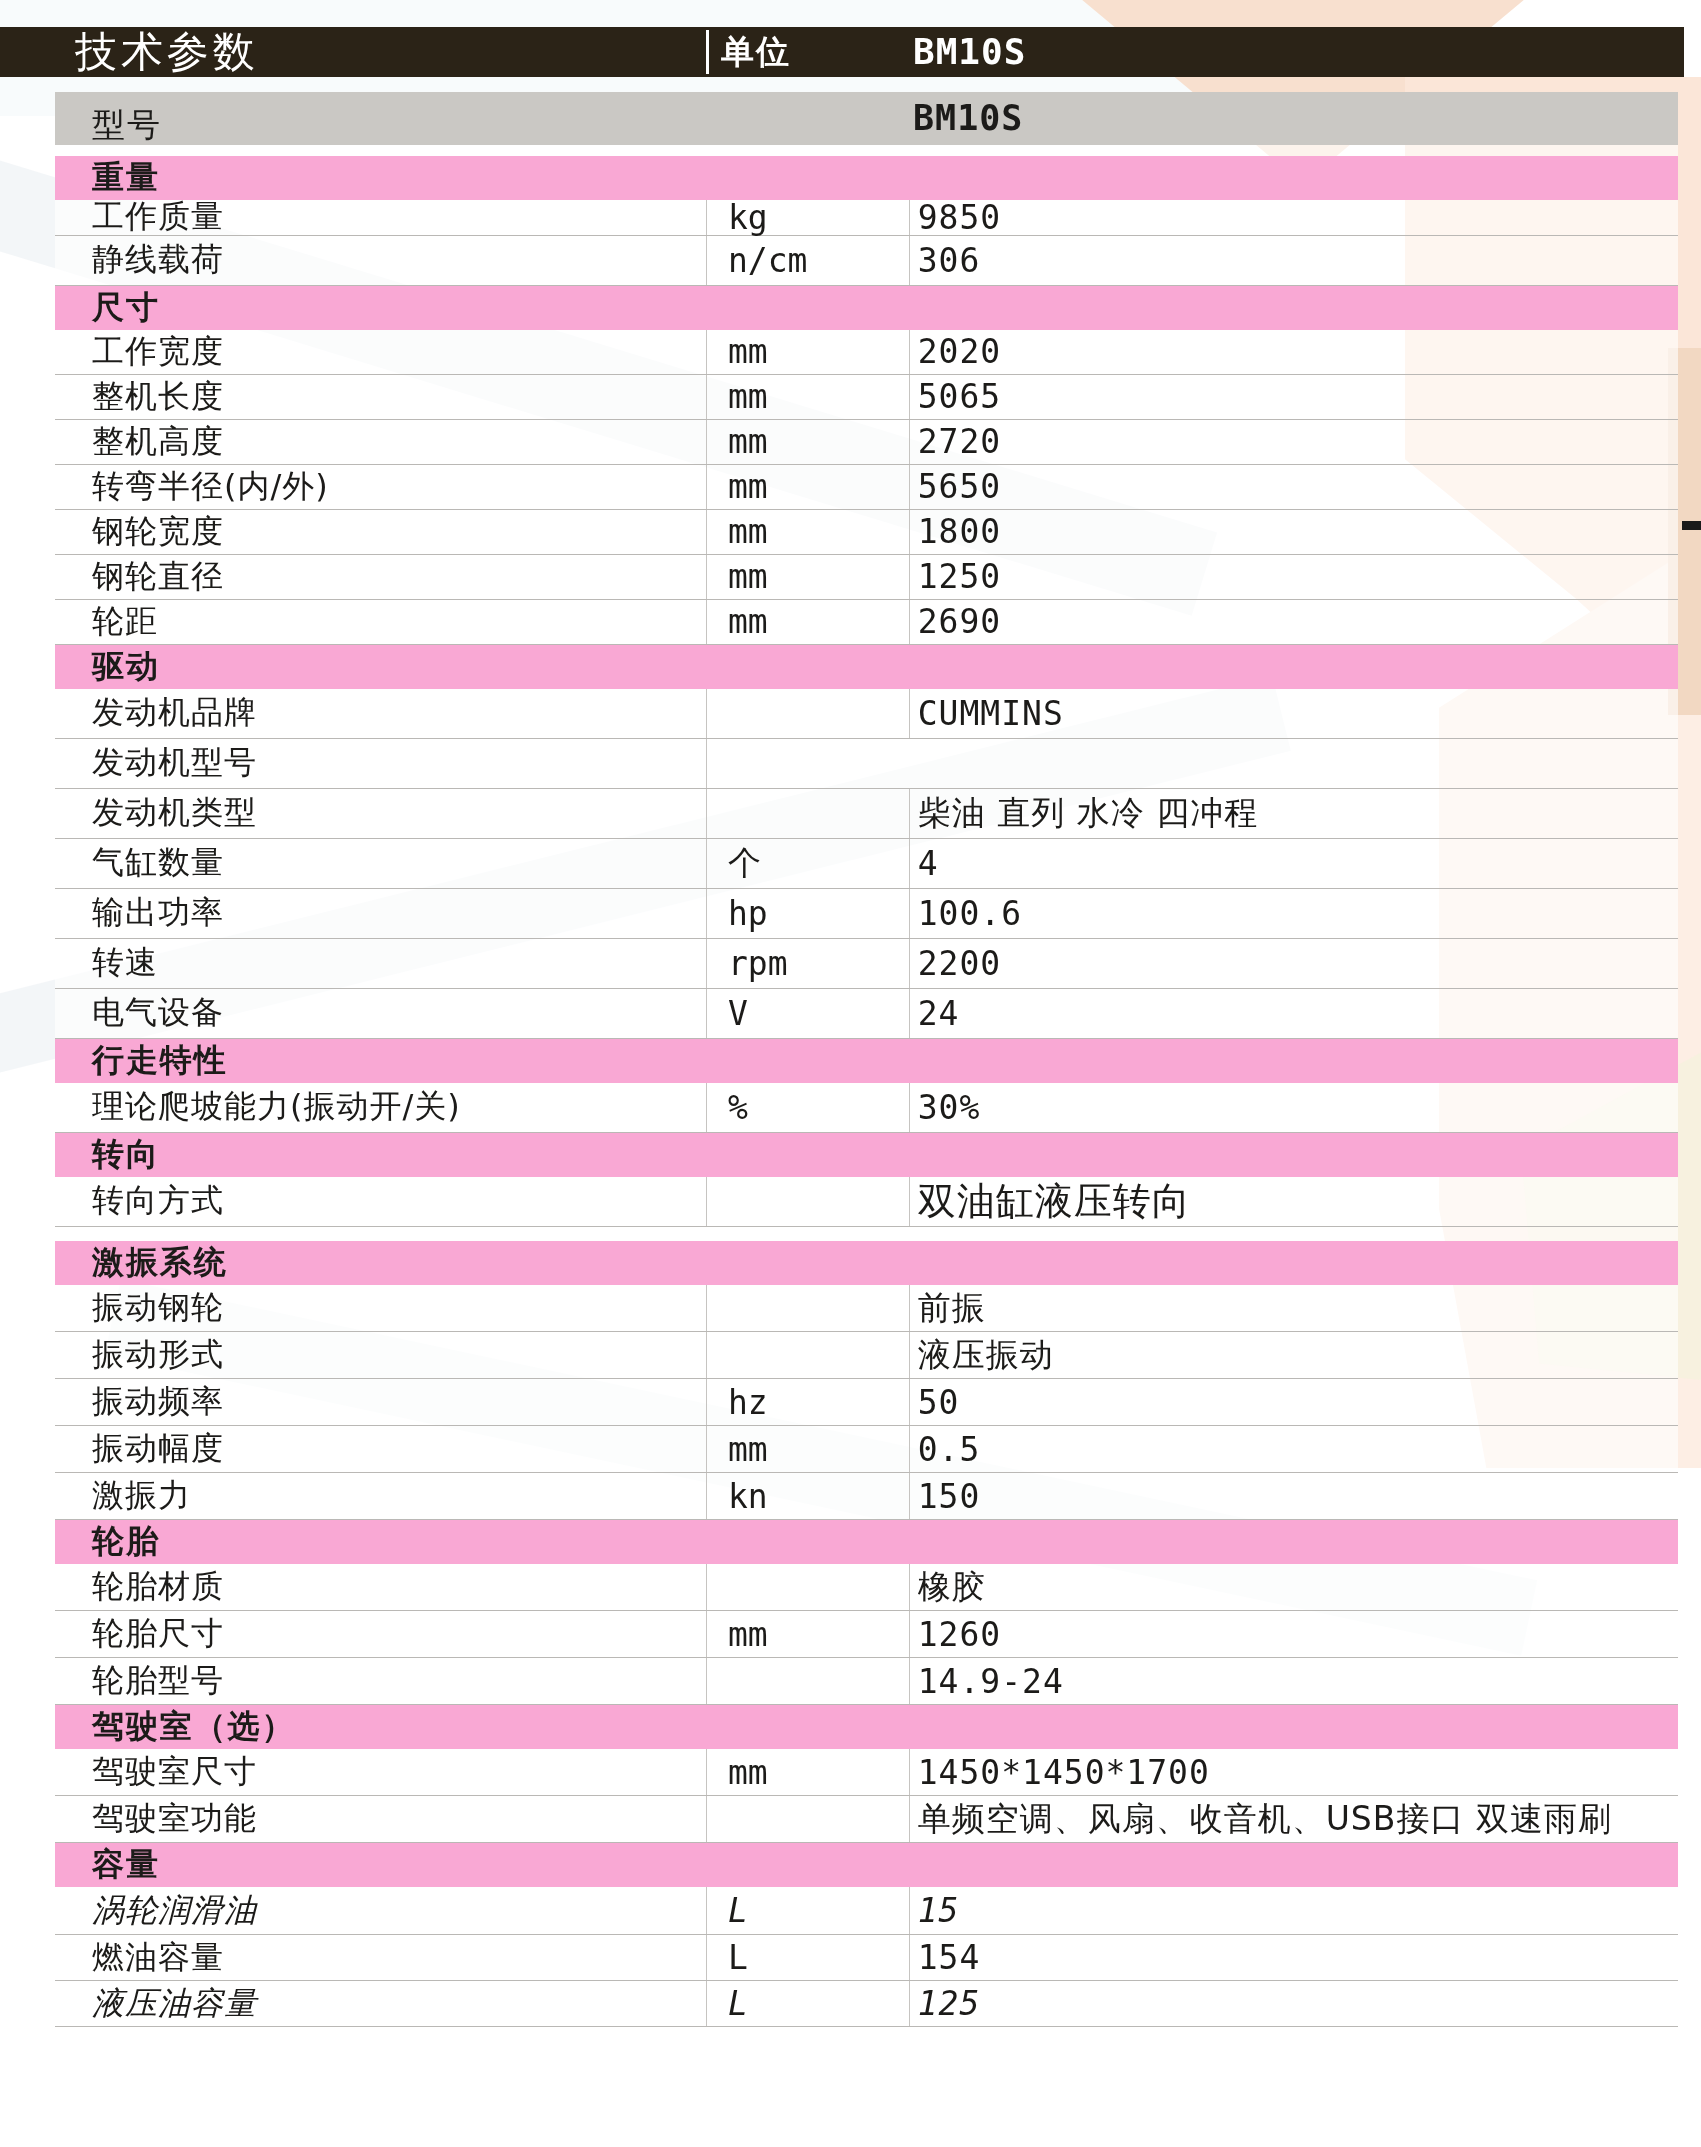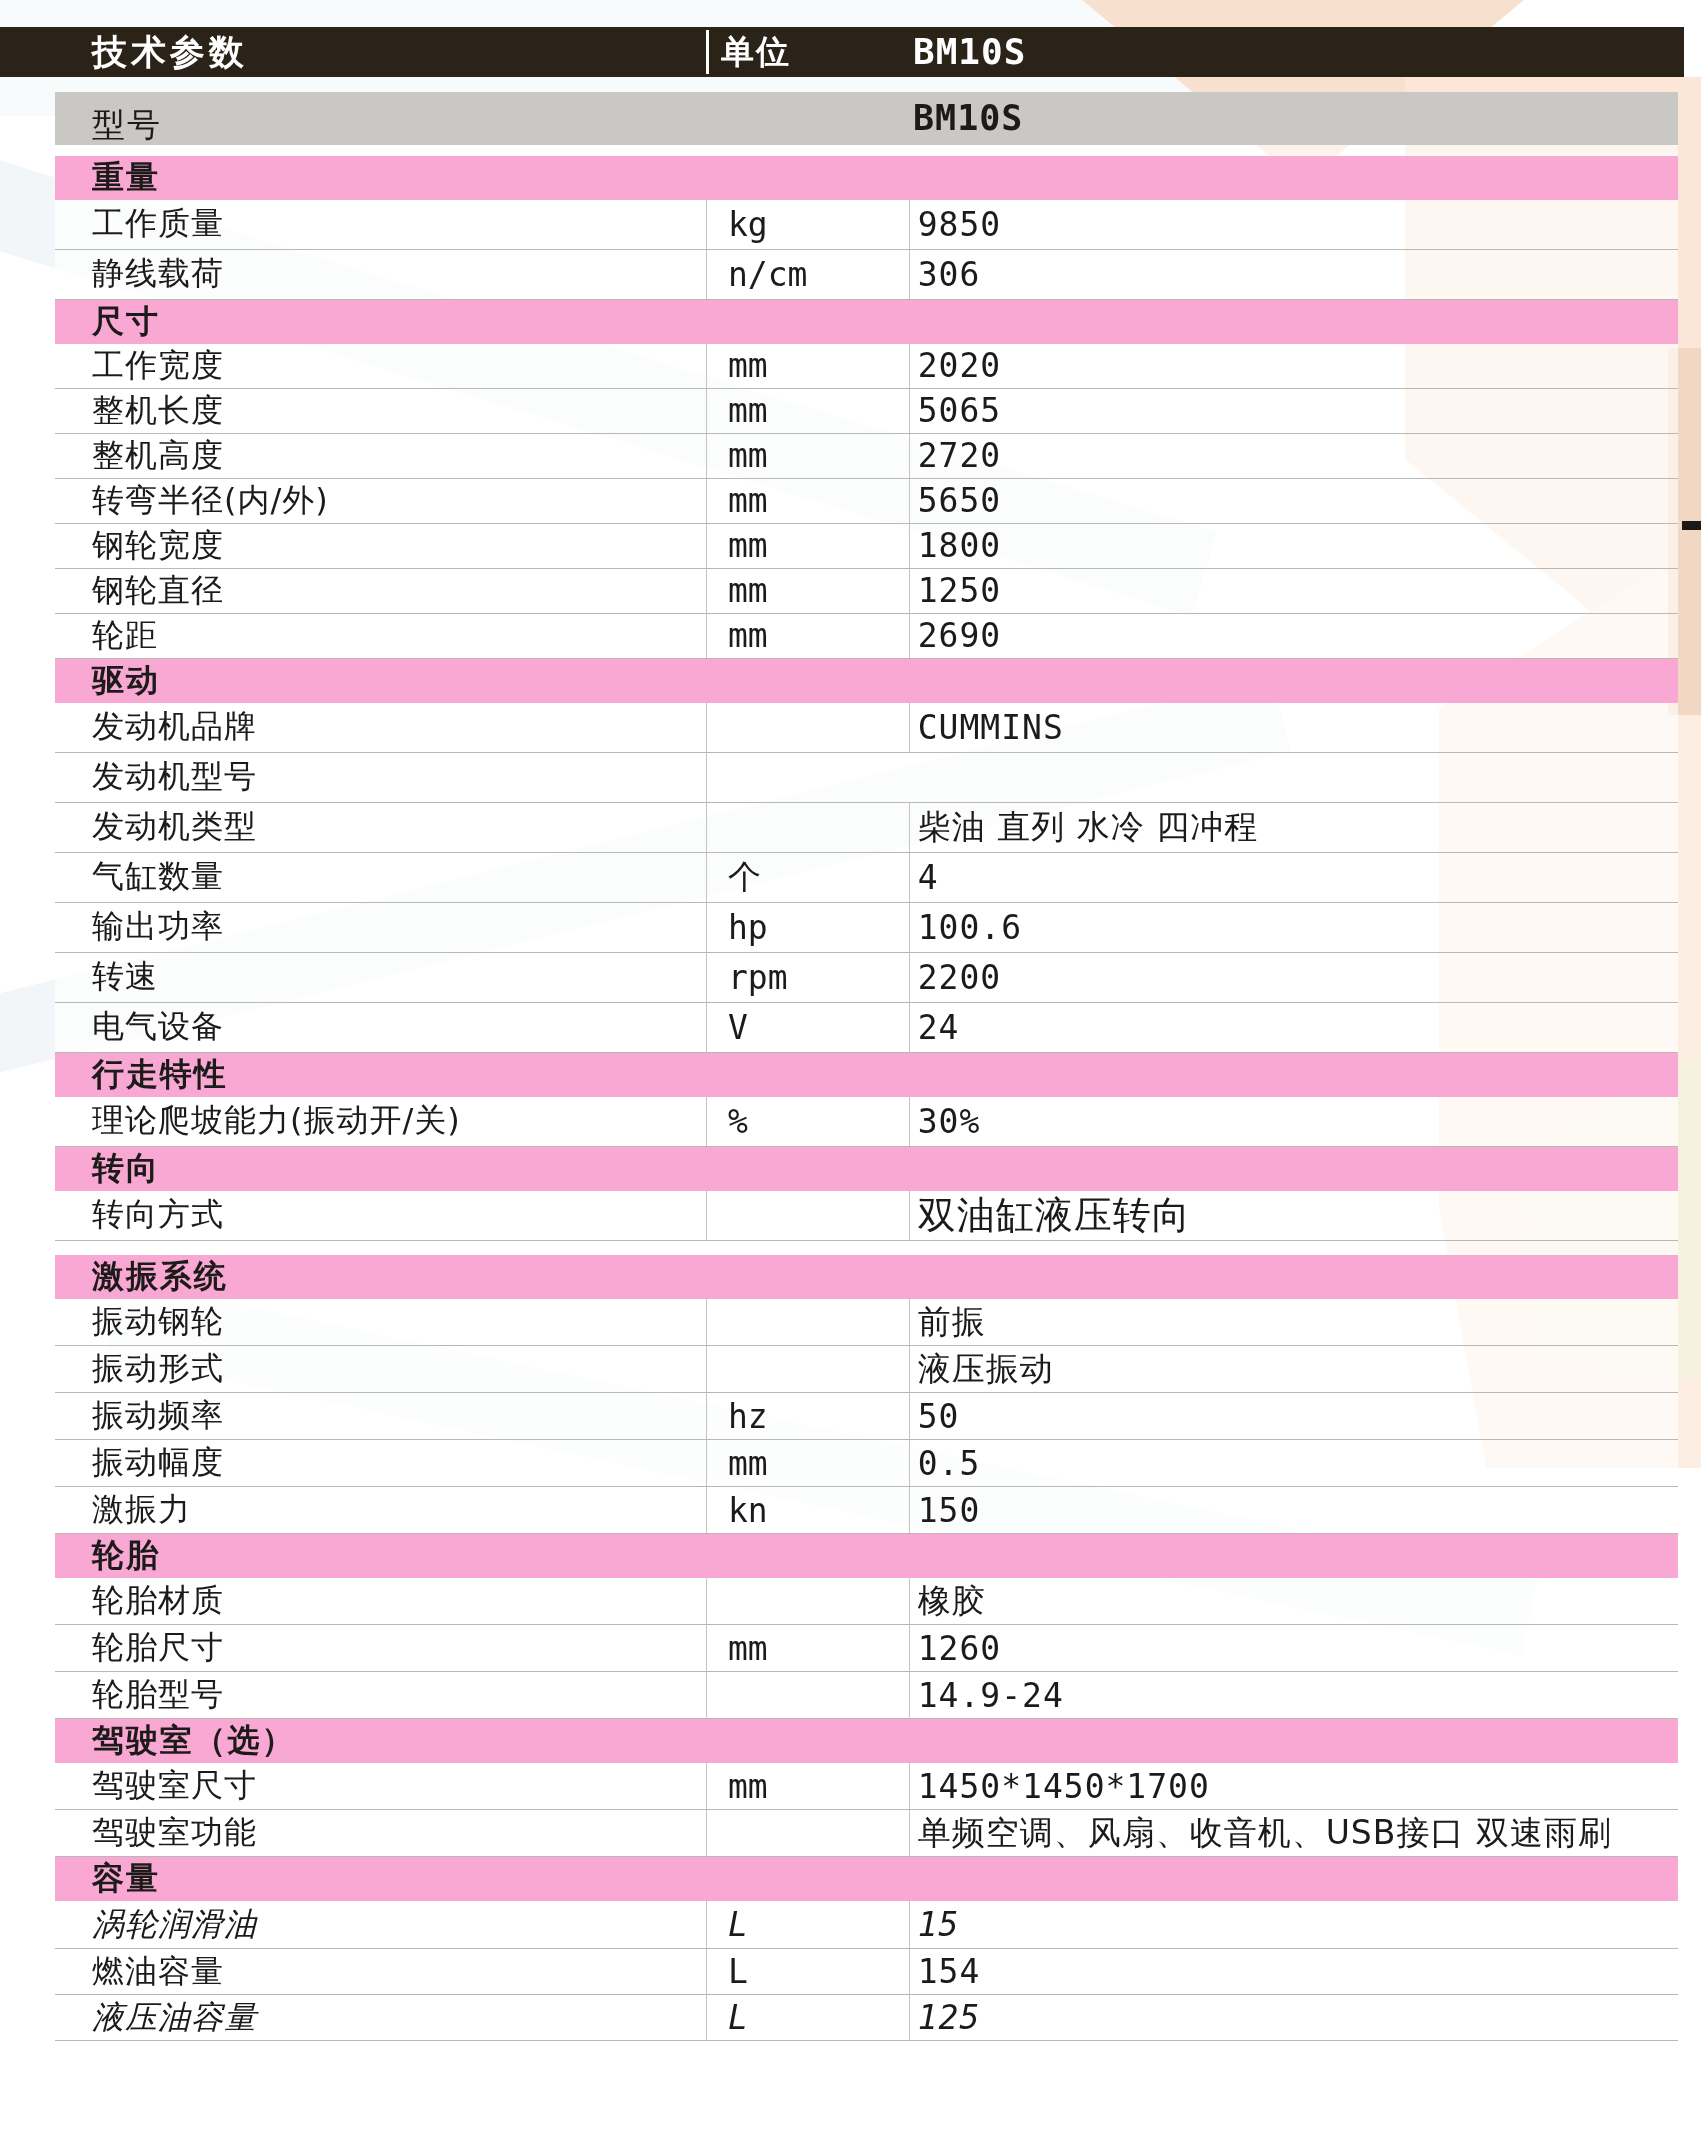--- a/index.html
+++ b/index.html
@@ -28,22 +28,22 @@
   .bg-streak-3{left:97px;top:1429px;width:1448px;height:77px;transform:rotate(12deg);opacity:.4;}
   .bg-topwash{left:0;top:0;width:1255px;height:116px;background:#f3f8fa;opacity:.6;}
   .page-edge-dash{left:1682px;top:521px;width:19.3px;height:8.7px;background:#1a1a1a;}
 
   
   .topbar{
     position:absolute;z-index:2;left:0;top:27px;width:1684px;height:50px;
     background:#2b2317;color:#ffffff;
   }
   .topbar-title{
-    position:absolute;left:92px;top:0;line-height:50px;
-    font-size:35px;font-weight:bold;letter-spacing:3.9px;
+    position:absolute;left:75px;top:0;line-height:50px;
+    font-size:42px;font-weight:normal;letter-spacing:3.9px;
   }
   .topbar-divider{position:absolute;left:706px;top:2.9px;width:2.9px;height:44px;background:#ffffff;}
   .topbar-unit{
     position:absolute;left:721px;top:0;line-height:50px;
     font-size:33px;font-weight:bold;letter-spacing:1.9px;
   }
   .topbar-model{
     position:absolute;left:913px;top:0;line-height:50px;
     font-size:36px;font-weight:bold;letter-spacing:1px;
     font-family:"DejaVu Sans Mono","Liberation Mono",monospace;
@@ -122,21 +122,21 @@
   </div>
 
   <div class="spec-table">
     <div class="model-row">
       <span class="model-label">型号</span>
       <span class="model-value">BM10S</span>
     </div>
     <div class="gap-row"></div>
     <div id="sections-mount">
         <div class="section-header">重量</div>
-        <div class="row" style="height: 50px;">
+        <div class="row" style="height: 36px;">
           <div class="cell-label">工作质量</div>
           <div class="cell-unit">kg</div>
           <div class="cell-value">9850</div>
         </div>
         <div class="row" style="height: 50px;">
           <div class="cell-label">静线载荷</div>
           <div class="cell-unit">n/cm</div>
           <div class="cell-value">306</div>
         </div>
         <div class="section-header">尺寸</div>

